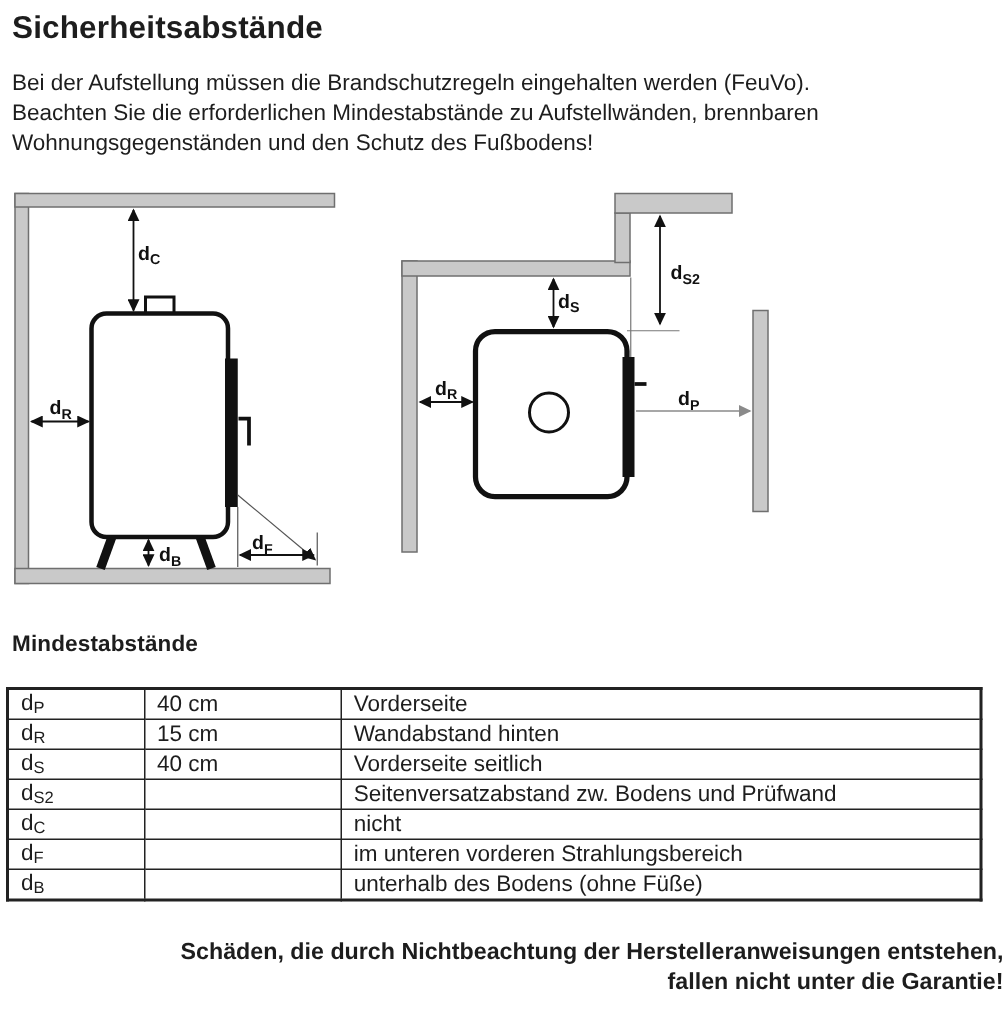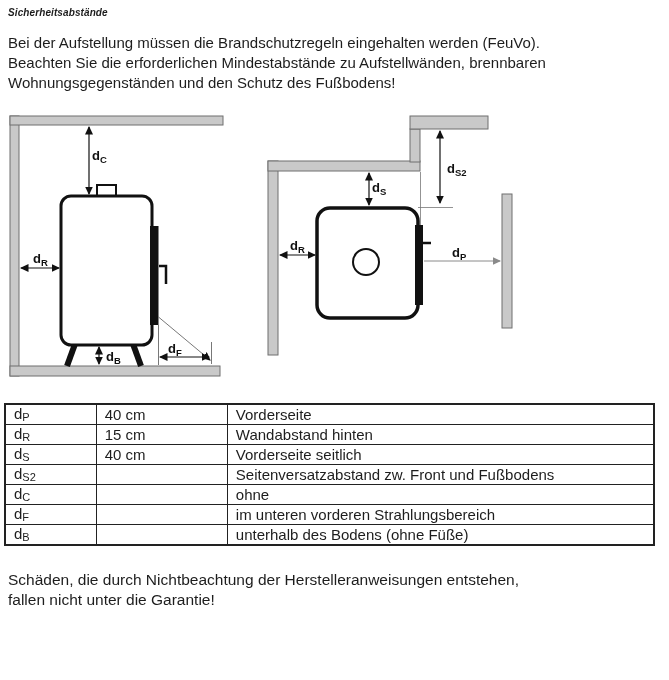--- a/index.html
+++ b/index.html
@@ -2,23 +2,22 @@
 <html lang="de"><head>
 <meta charset="utf-8">
 <style>
   * { margin: 0; padding: 0; box-sizing: border-box; }
   html, body { width: 669px; height: 680px; background: #ffffff; overflow: hidden; }
   body { font-family: "Liberation Sans", sans-serif; color: #1d1d1d; }
 
   .page { width: 669px; height: 680px; position: relative; }
 
   .title {
-    font-size: 10px; font-weight: bold; letter-spacing: 0.1px;
+    font-size: 21px; font-weight: bold; letter-spacing: 0.1px;
     margin: 7px 0 0 8px;
-    font-style: italic;
   }
   .intro {
     font-size: 15px; line-height: 20px; white-space: pre-line;
     margin: 15px 0 16px 8px;
   }
 
   .diagram-band { position: relative; width: 669px; height: 272px; margin-top: 18px; }
   svg text { font: bold 13px "Liberation Sans", sans-serif; fill: #111; }
   svg .dsub { font-size: 9.5px; font-weight: bold; }
 
@@ -35,22 +34,22 @@
   table.min-dist td {
     border: 1.4px solid #222; height: 20px; padding: 0 0 0 8px;
     white-space: nowrap; overflow: hidden; line-height: 18px;
   }
   td.c-sym { width: 91px; }
   td.c-val { width: 131px; }
   td.c-desc { width: 426px; }
   .subletter { font-size: 11px; position: relative; top: 2px; }
 
   .warning {
-    font-size: 15.5px; font-weight: normal; line-height: 19.5px;
-    white-space: pre-line; margin: 24px 0 0 8px;
+    font-size: 15.5px; font-weight: bold; line-height: 19.5px;
+    white-space: pre-line; margin: 24px 0 0 8px; text-align: right;
   }
 </style>
 </head>
 <body>
 
 <div class="page">
 
   <div class="title">Sicherheitsabstände</div>
 
   <div class="intro">Bei der Aufstellung müssen die Brandschutzregeln eingehalten werden (FeuVo).
@@ -126,20 +125,21 @@
 
         <line x1="280" y1="144" x2="315" y2="144" stroke="#111" stroke-width="1.2" marker-start="url(#ah)" marker-end="url(#ah)"></line>
         <text x="290" y="139"><tspan>d</tspan><tspan class="dsub" dy="3">R</tspan></text>
 
         <line x1="424" y1="150" x2="500" y2="150" stroke="#8a8a8a" stroke-width="1" marker-end="url(#ahg)"></line>
         <text x="452" y="146"><tspan>d</tspan><tspan class="dsub" dy="3">P</tspan></text>
       </g>
     </svg>
   </div>
 
+  <div class="section-heading">Mindestabstände</div>
 
   <table class="min-dist">
     <tbody>
       <tr>
         <td class="c-sym"><span>d</span><span class="subletter">P</span></td>
         <td class="c-val">40 cm</td>
         <td class="c-desc">Vorderseite</td>
       </tr>
       <tr>
         <td class="c-sym"><span>d</span><span class="subletter">R</span></td>
@@ -147,26 +147,26 @@
         <td class="c-desc">Wandabstand hinten</td>
       </tr>
       <tr>
         <td class="c-sym"><span>d</span><span class="subletter">S</span></td>
         <td class="c-val">40 cm</td>
         <td class="c-desc">Vorderseite seitlich</td>
       </tr>
       <tr>
         <td class="c-sym"><span>d</span><span class="subletter">S2</span></td>
         <td class="c-val"></td>
-        <td class="c-desc">Seitenversatzabstand zw. Front und Fußbodens</td>
+        <td class="c-desc">Seitenversatzabstand zw. Bodens und Prüfwand</td>
       </tr>
       <tr>
         <td class="c-sym"><span>d</span><span class="subletter">C</span></td>
         <td class="c-val"></td>
-        <td class="c-desc">ohne</td>
+        <td class="c-desc">nicht</td>
       </tr>
       <tr>
         <td class="c-sym"><span>d</span><span class="subletter">F</span></td>
         <td class="c-val"></td>
         <td class="c-desc">im unteren vorderen Strahlungsbereich</td>
       </tr>
       <tr>
         <td class="c-sym"><span>d</span><span class="subletter">B</span></td>
         <td class="c-val"></td>
         <td class="c-desc">unterhalb des Bodens (ohne Füße)</td>

